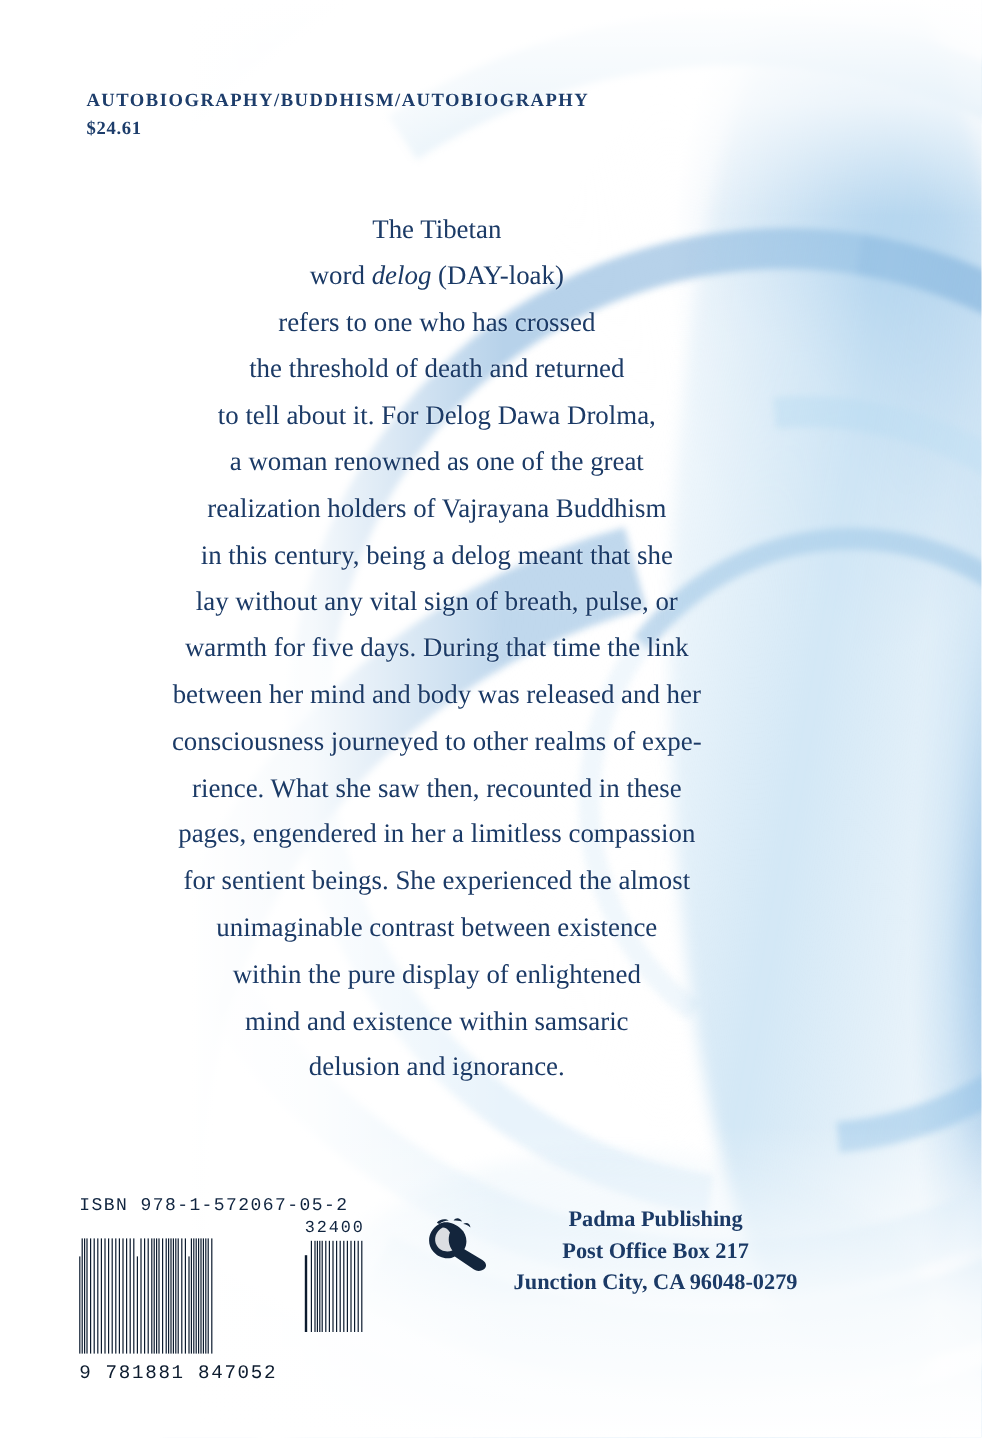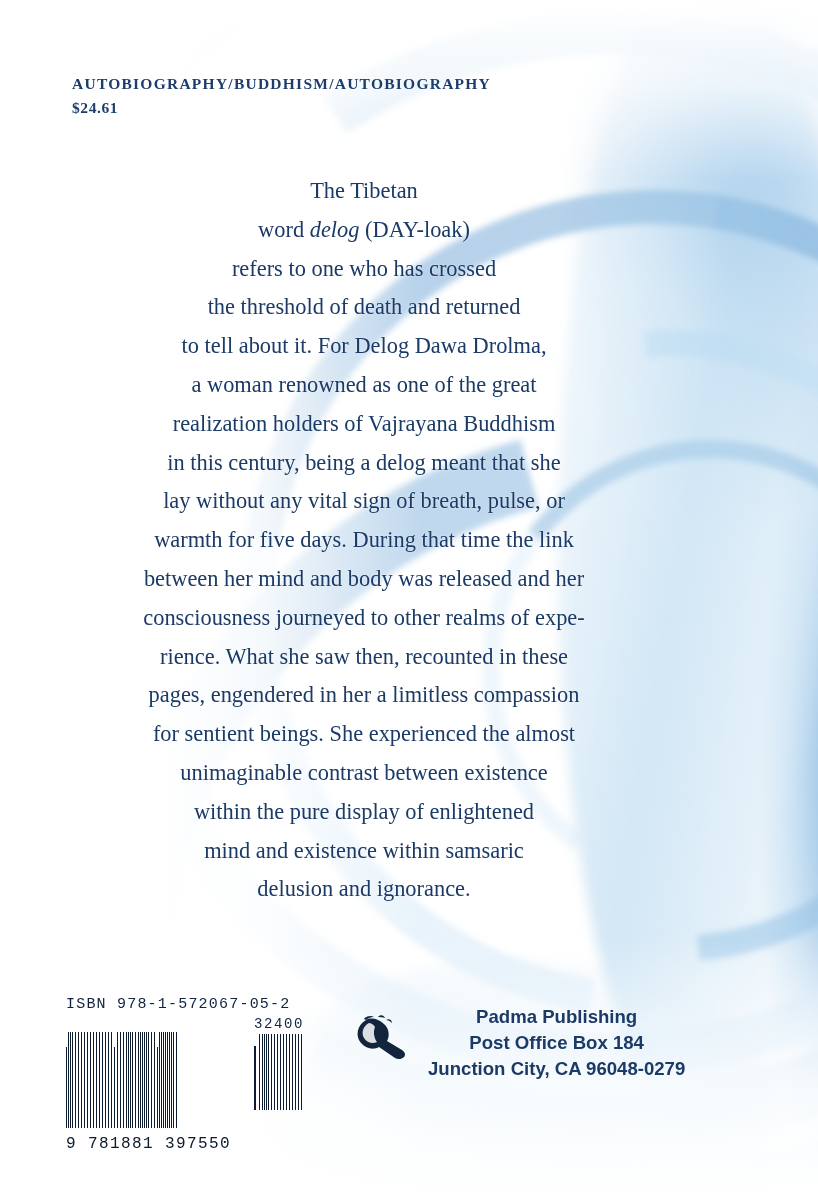--- a/index.html
+++ b/index.html
@@ -247,21 +247,21 @@
     height: 54px;
     margin-top: 10px;
     flex: 0 0 auto;
   }
   .pub-lines {
     text-align: center;
     font-size: 18.6px;
     line-height: 26px;
     color: #1b3a66;
     font-weight: 700;
-    font-family: Liberation Sans, sans-serif;
+    font-family: Liberation Serif, serif;
     white-space: nowrap;
   }
 </style>
 </head>
 <body>
 
 <div class="cover">
 
   <div class="art">
     <div class="wash"></div>
@@ -412,33 +412,33 @@
             <span style="width: 2px; background: transparent;"></span>
             <span style="width: 1px;"></span>
             <span style="width: 2px; background: transparent;"></span>
             <span style="width: 1px;"></span>
             <span style="width: 2px; background: transparent;"></span>
             <span style="width: 1px;"></span>
             <span style="width: 2px; background: transparent;"></span>
           </div>
       </div>
     </div>
-    <div class="barcode-digits">9 781881 397550</div>
+    <div class="barcode-digits">9 781881 847052</div>
   </div>
 
   <div class="publisher">
     <div class="logo">
       <svg viewBox="0 0 58 54" width="58" height="54" aria-hidden="true">
         <path d="M14 6 C5 11 3 22 9 29 C14 35 22 36 27 33 L43 44 C46 46 50 45 52 43 C54 41 53 38 50 36 L35 27 C38 22 37 14 32 10 C27 5 19 3 14 6 Z" fill="#13253c"></path>
         <path d="M17 9 C11 12 9 19 12 24 C15 29 21 30 25 28 C22 24 21 18 23 13 C21 10 19 9 17 9 Z" fill="#ffffff" opacity="0.85"></path>
         <path d="M12 5 C14 2 19 1 22 3 C19 3 16 4 14 6 Z" fill="#13253c"></path>
         <path d="M26 3 C28 0 32 1 33 4 C31 3 28 3 26 3 Z" fill="#13253c"></path>
         <path d="M34 6 C37 4 40 6 40 9 C38 7 36 6 34 6 Z" fill="#13253c"></path>
       </svg>
     </div>
     <div class="pub-lines">
       <div>Padma Publishing</div>
-      <div>Post Office Box 184</div>
+      <div>Post Office Box 217</div>
       <div>Junction City, CA 96048-0279</div>
     </div>
   </div>
 
 </div>
 
 </body></html>

